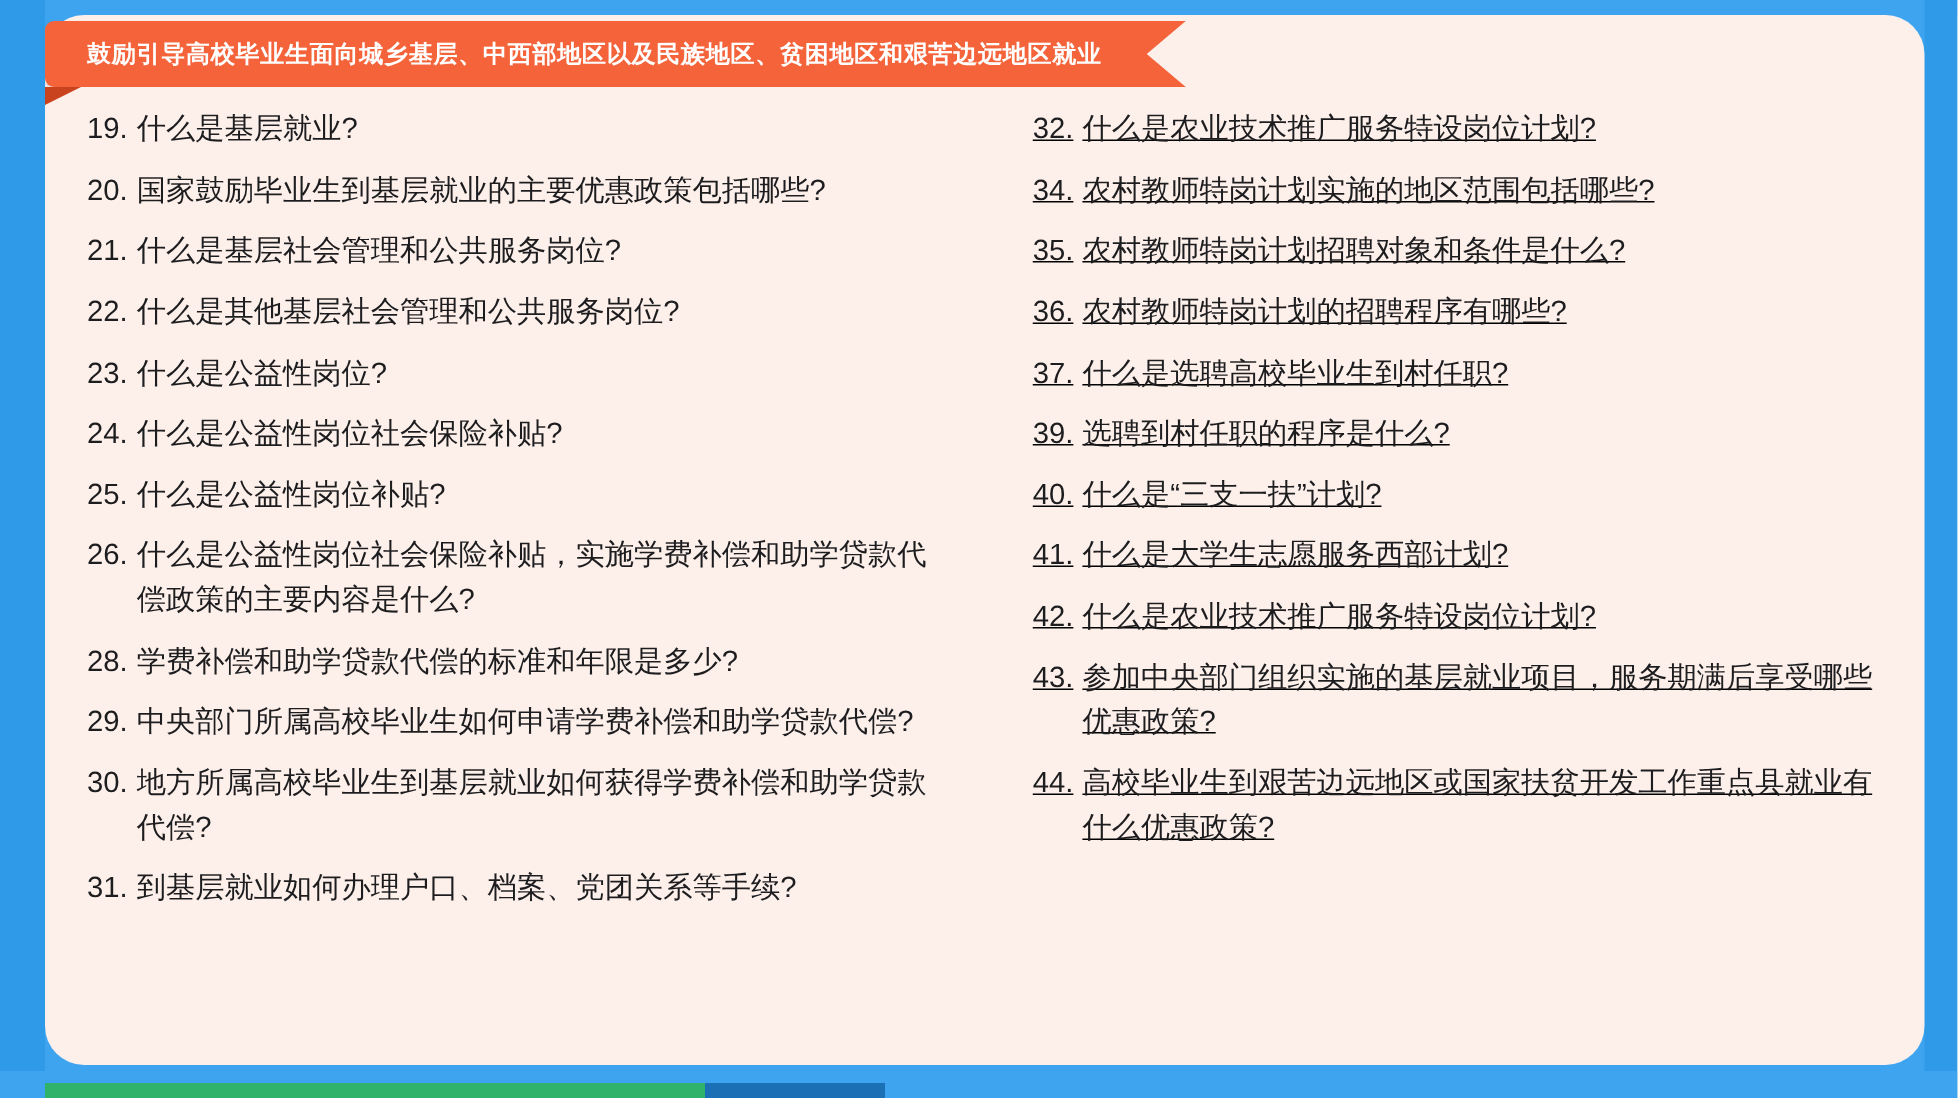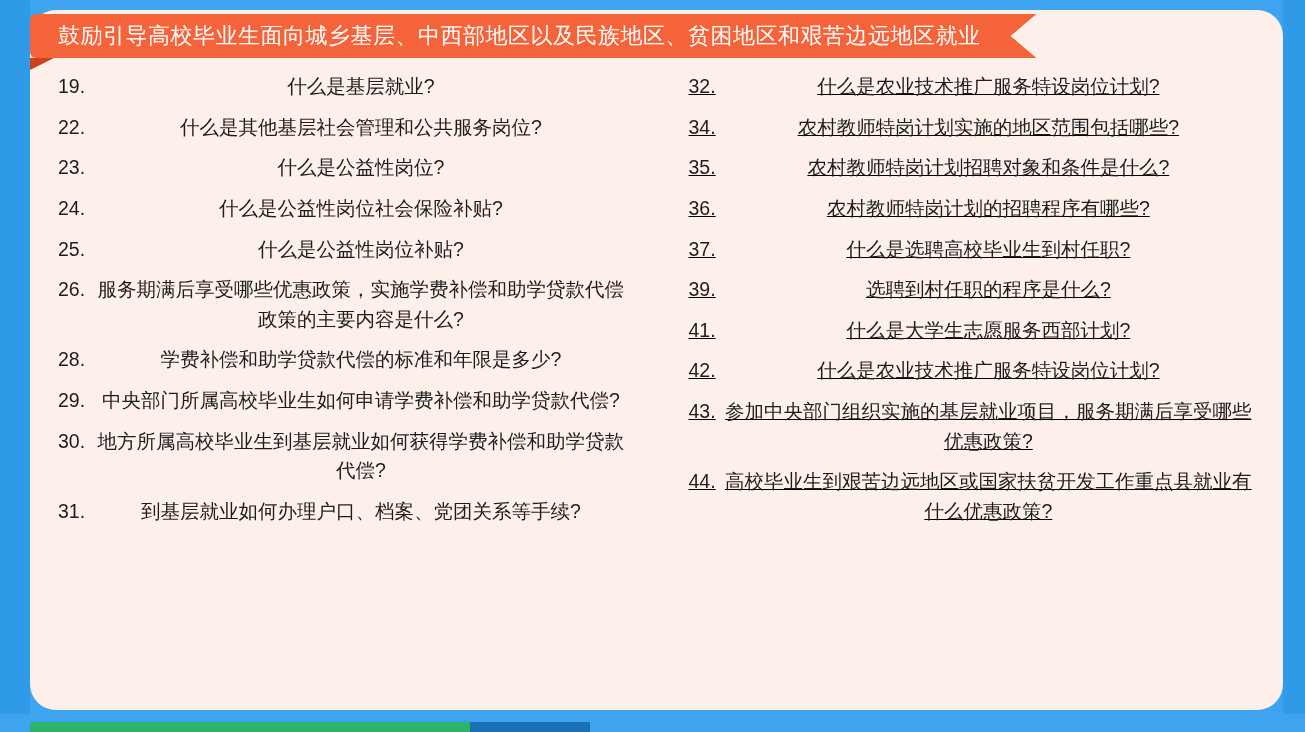--- a/index.html
+++ b/index.html
@@ -74,22 +74,22 @@
     display: flex;
     align-items: center;
     border-top-left-radius: 6px;
     border-bottom-left-radius: 6px;
     box-shadow: 0 2px 5px rgba(0,0,0,0.12);
     z-index: 5;
     clip-path: polygon(0 0, 100% 0, calc(100% - 26px) 50%, 100% 100%, 0 100%);
   }
   .banner-text {
     color: #ffffff;
-    font-size: 22px;
-    font-weight: normal;
+    font-size: 16px;
+    font-weight: bold;
     letter-spacing: 0.5px;
     white-space: nowrap;
   }
   .banner-shadow {
     position: absolute;
     left: 30px;
     top: 58px;
     width: 24px;
     height: 12px;
     background: #c9431f;
@@ -126,21 +126,20 @@
     line-height: 1.52;
     margin-bottom: 11px;
   }
   .qnum {
     flex: 0 0 auto;
     margin-right: 6px;
     white-space: nowrap;
   }
   .qtext {
     flex: 1 1 auto;
-    text-align: center;
   }
   
   .green-bar {
     position: absolute;
     left: 30px;
     bottom: 0;
     width: 440px;
     height: 10px;
     background: #2fb36a;
   }
@@ -170,38 +169,46 @@
   </div>
 
   <div class="content">
     <div class="col col-left">
 
       <div class="qitem">
         <span class="qnum">19.</span>
         <span class="qtext">什么是基层就业?</span>
       </div>
       <div class="qitem">
+        <span class="qnum">20.</span>
+        <span class="qtext">国家鼓励毕业生到基层就业的主要优惠政策包括哪些?</span>
+      </div>
+      <div class="qitem">
+        <span class="qnum">21.</span>
+        <span class="qtext">什么是基层社会管理和公共服务岗位?</span>
+      </div>
+      <div class="qitem">
         <span class="qnum">22.</span>
         <span class="qtext">什么是其他基层社会管理和公共服务岗位?</span>
       </div>
       <div class="qitem">
         <span class="qnum">23.</span>
         <span class="qtext">什么是公益性岗位?</span>
       </div>
       <div class="qitem">
         <span class="qnum">24.</span>
         <span class="qtext">什么是公益性岗位社会保险补贴?</span>
       </div>
       <div class="qitem">
         <span class="qnum">25.</span>
         <span class="qtext">什么是公益性岗位补贴?</span>
       </div>
       <div class="qitem">
         <span class="qnum">26.</span>
-        <span class="qtext">服务期满后享受哪些优惠政策，实施学费补偿和助学贷款代偿政策的主要内容是什么?</span>
+        <span class="qtext">什么是公益性岗位社会保险补贴，实施学费补偿和助学贷款代偿政策的主要内容是什么?</span>
       </div>
       <div class="qitem">
         <span class="qnum">28.</span>
         <span class="qtext">学费补偿和助学贷款代偿的标准和年限是多少?</span>
       </div>
       <div class="qitem">
         <span class="qnum">29.</span>
         <span class="qtext">中央部门所属高校毕业生如何申请学费补偿和助学贷款代偿?</span>
       </div>
       <div class="qitem">
@@ -233,20 +240,24 @@
         <span class="qnum">36.</span>
         <span class="qtext">农村教师特岗计划的招聘程序有哪些?</span>
       </div>
       <div class="qitem">
         <span class="qnum">37.</span>
         <span class="qtext">什么是选聘高校毕业生到村任职?</span>
       </div>
       <div class="qitem">
         <span class="qnum">39.</span>
         <span class="qtext">选聘到村任职的程序是什么?</span>
+      </div>
+      <div class="qitem">
+        <span class="qnum">40.</span>
+        <span class="qtext">什么是“三支一扶”计划?</span>
       </div>
       <div class="qitem">
         <span class="qnum">41.</span>
         <span class="qtext">什么是大学生志愿服务西部计划?</span>
       </div>
       <div class="qitem">
         <span class="qnum">42.</span>
         <span class="qtext">什么是农业技术推广服务特设岗位计划?</span>
       </div>
       <div class="qitem">

